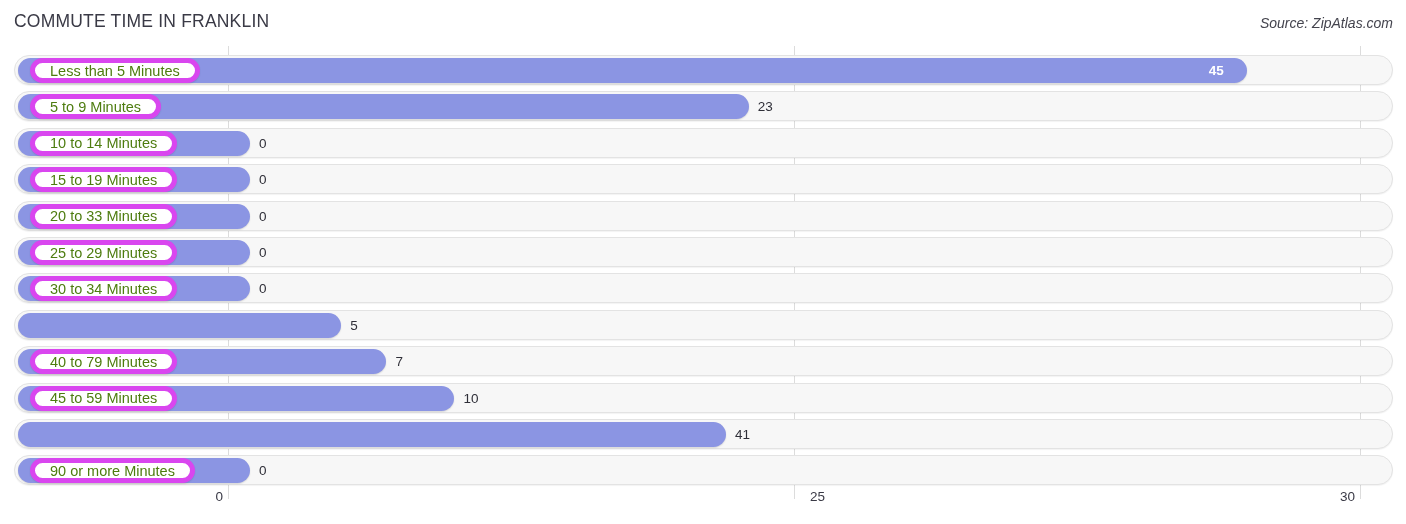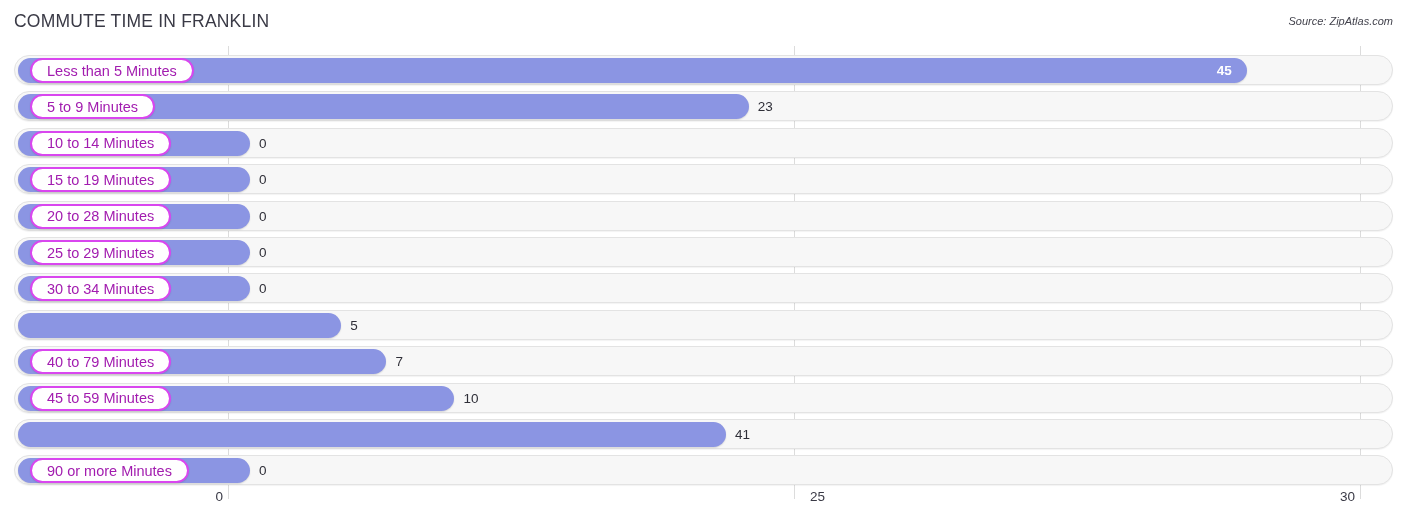--- a/index.html
+++ b/index.html
@@ -30,21 +30,21 @@
     font-size: 17.5px;
     letter-spacing: 0.2px;
     color: #3a3a46;
     font-weight: 400;
     white-space: nowrap;
   }
   #chart-source {
     position: absolute;
     right: 13px;
     top: 15px;
-    font-size: 11px;
+    font-size: 14px;
     font-style: italic;
     color: #44444e;
     white-space: nowrap;
   }
 
   
   #plot-area {
     position: absolute;
     left: 0;
     top: 46px;
@@ -93,25 +93,25 @@
 
   .bar-label-pill {
     position: absolute;
     left: 30px;
     top: 3px;
     height: 25px;
     display: flex;
     align-items: center;
     padding: 0 15px;
     background: #ffffff;
-    border: 2px solid #d946ef;
+    border: 5px solid #d946ef;
     border-radius: 13px;
     box-sizing: border-box;
     font-size: 14.5px;
-    color: #a21caf;
+    color: #4d7c0f;
     white-space: nowrap;
     box-shadow: 0 1px 1.5px rgba(0,0,0,0.10);
   }
 
   .bar-value {
     position: absolute;
     top: 3px;
     height: 25px;
     display: flex;
     align-items: center;
@@ -160,21 +160,21 @@
   <div id="chart-source">Source: ZipAtlas.com</div>
 
   <div id="plot-area">
       <div class="gridline" style="left: 228px;"></div>
       <div class="gridline" style="left: 794px;"></div>
       <div class="gridline" style="left: 1360px;"></div>
       <div class="bar-row" style="top: 9px; width: 1406px;">
         <div class="bar-track"></div>
         <div class="bar-fill" style="width: 1228.8px; background: rgb(139, 149, 227);"></div>
         <div class="bar-label-pill">Less than 5 Minutes</div>
-        <div class="bar-value inside" style="left: 1208.8px; margin-left: 8px;">45</div>
+        <div class="bar-value inside" style="left: 1208.8px;">45</div>
       </div>
       <div class="bar-row" style="top: 45.4px; width: 1406px;">
         <div class="bar-track"></div>
         <div class="bar-fill" style="width: 730.72px; background: rgb(139, 149, 227);"></div>
         <div class="bar-label-pill">5 to 9 Minutes</div>
         <div class="bar-value outside" style="left: 757.72px;">23</div>
       </div>
       <div class="bar-row" style="top: 81.8px; width: 1406px;">
         <div class="bar-track"></div>
         <div class="bar-fill" style="width: 232px; background: rgb(139, 149, 227);"></div>
@@ -183,21 +183,21 @@
       </div>
       <div class="bar-row" style="top: 118.2px; width: 1406px;">
         <div class="bar-track"></div>
         <div class="bar-fill" style="width: 232px; background: rgb(139, 149, 227);"></div>
         <div class="bar-label-pill">15 to 19 Minutes</div>
         <div class="bar-value outside" style="left: 259px;">0</div>
       </div>
       <div class="bar-row" style="top: 154.6px; width: 1406px;">
         <div class="bar-track"></div>
         <div class="bar-fill" style="width: 232px; background: rgb(139, 149, 227);"></div>
-        <div class="bar-label-pill">20 to 28 Minutes</div>
+        <div class="bar-label-pill">20 to 33 Minutes</div>
         <div class="bar-value outside" style="left: 259px;">0</div>
       </div>
       <div class="bar-row" style="top: 191px; width: 1406px;">
         <div class="bar-track"></div>
         <div class="bar-fill" style="width: 232px; background: rgb(139, 149, 227);"></div>
         <div class="bar-label-pill">25 to 29 Minutes</div>
         <div class="bar-value outside" style="left: 259px;">0</div>
       </div>
       <div class="bar-row" style="top: 227.4px; width: 1406px;">
         <div class="bar-track"></div>

